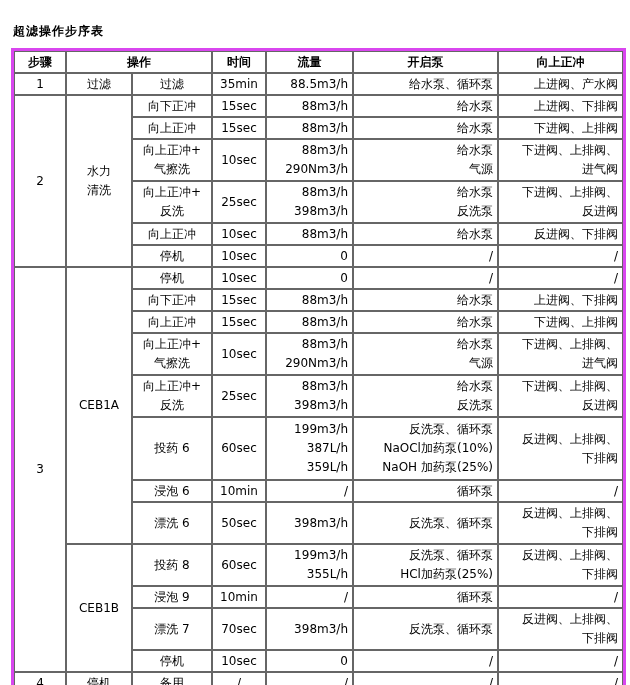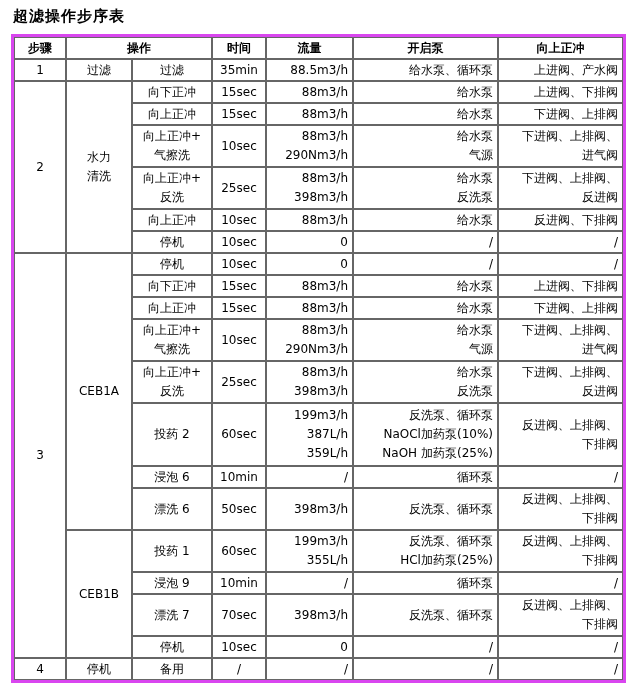--- a/index.html
+++ b/index.html
@@ -9,23 +9,23 @@
     width: 630px;
     height: 685px;
     font-family: "DejaVu Sans", sans-serif;
     color: #000000;
     overflow: hidden;
   }
   .page {
     padding: 7px 0 0 11px;
   }
   .doc-title {
-    font-size: 15px;
+    font-size: 12px;
     font-weight: bold;
-    margin: 0 0 8px 2px;
+    margin: 16px 0 8px 2px;
     letter-spacing: 1px;
   }
   table.steps {
     border-collapse: separate;
     border-spacing: 0;
     table-layout: fixed;
     width: 609px;
     border: 3px solid #d946ef;
     font-size: 12px;
   }
@@ -181,21 +181,21 @@
 反洗</td>
       <td>25sec</td>
       <td class="left">88m3/h
 398m3/h</td>
       <td class="left">给水泵
 反洗泵</td>
       <td class="left">下进阀、上排阀、
 反进阀</td>
     </tr>
     <tr class="r3">
-      <td>投药 2</td>
+      <td>投药 6</td>
       <td>60sec</td>
       <td class="left">199m3/h
 387L/h
 359L/h</td>
       <td class="left">反洗泵、循环泵
 NaOCl加药泵(10%)
 NaOH 加药泵(25%)</td>
       <td class="left">反进阀、上排阀、
 下排阀</td>
     </tr>
@@ -210,21 +210,21 @@
       <td>漂洗 6</td>
       <td>50sec</td>
       <td class="left">398m3/h</td>
       <td class="left">反洗泵、循环泵</td>
       <td class="left">反进阀、上排阀、
 下排阀</td>
     </tr>
 
     <tr class="r2">
       <td rowspan="4">CEB1B</td>
-      <td>投药 1</td>
+      <td>投药 8</td>
       <td>60sec</td>
       <td class="left">199m3/h
 355L/h</td>
       <td class="left">反洗泵、循环泵
 HCl加药泵(25%)</td>
       <td class="left">反进阀、上排阀、
 下排阀</td>
     </tr>
     <tr class="r1">
       <td>浸泡 9</td>

